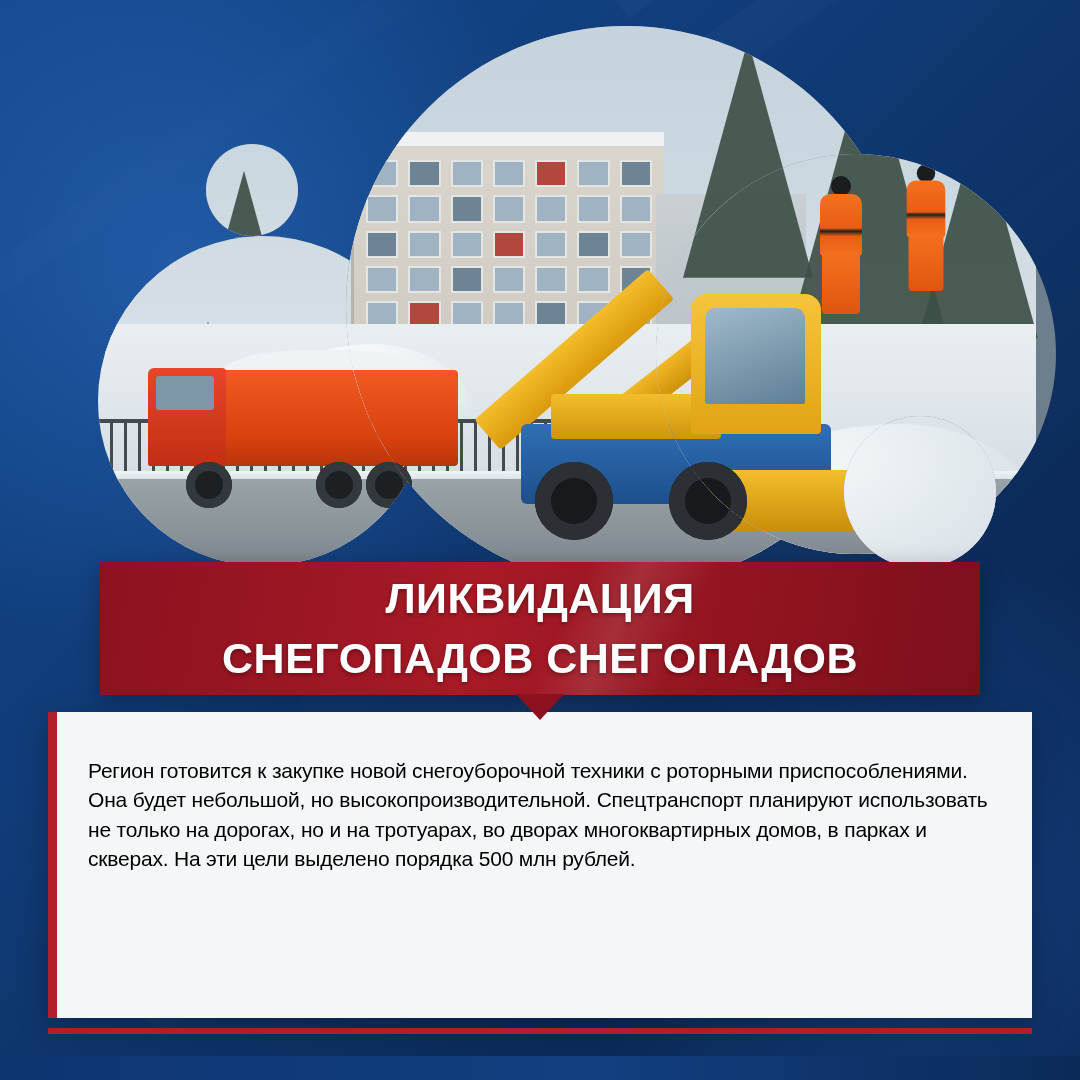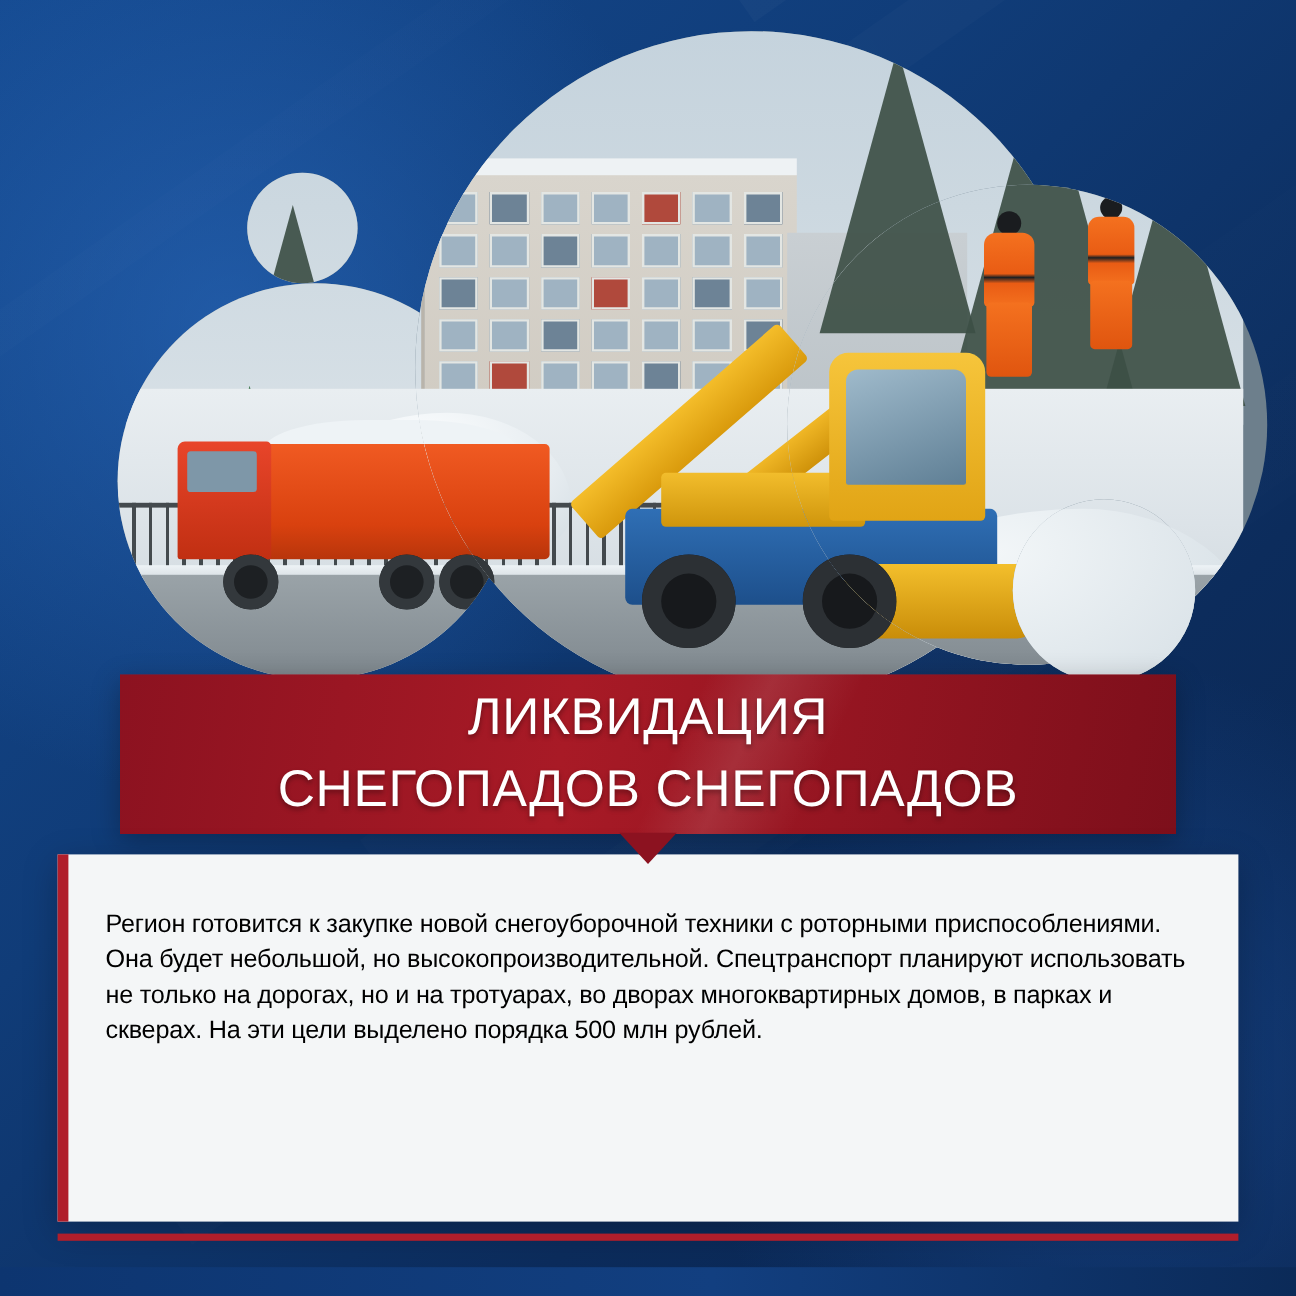--- a/index.html
+++ b/index.html
@@ -268,21 +268,21 @@
   }
   .banner-text {
     position: absolute;
     inset: 0;
     display: flex;
     flex-direction: column;
     align-items: center;
     justify-content: center;
     gap: 14px;
     color: #ffffff;
-    font-weight: normal;
+    font-weight: bold;
     font-size: 43px;
     letter-spacing: 0.5px;
     line-height: 1.06;
     text-align: center;
     text-shadow: 0 2px 4px rgba(0,0,0,.35);
   }
   .banner-tail {
     position: absolute;
     left: 50%;
     top: 694px;

